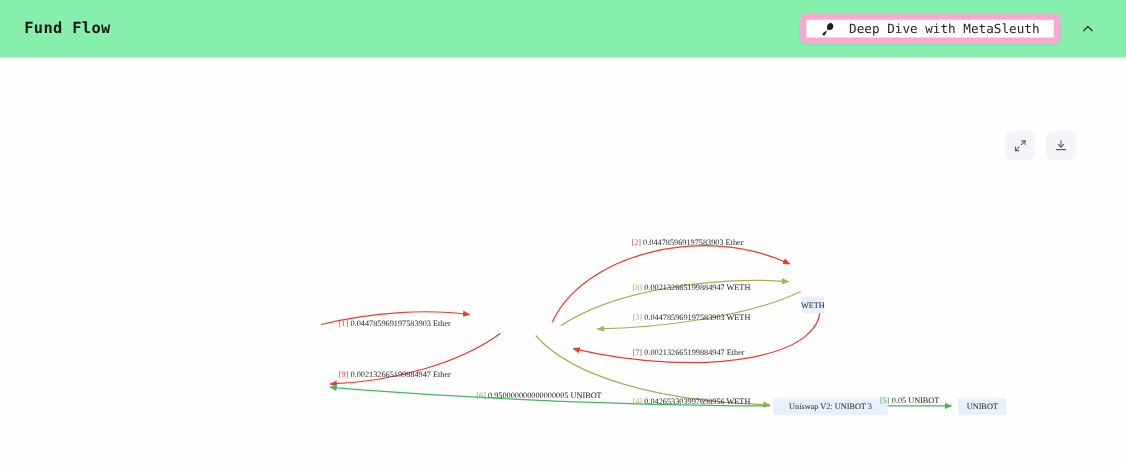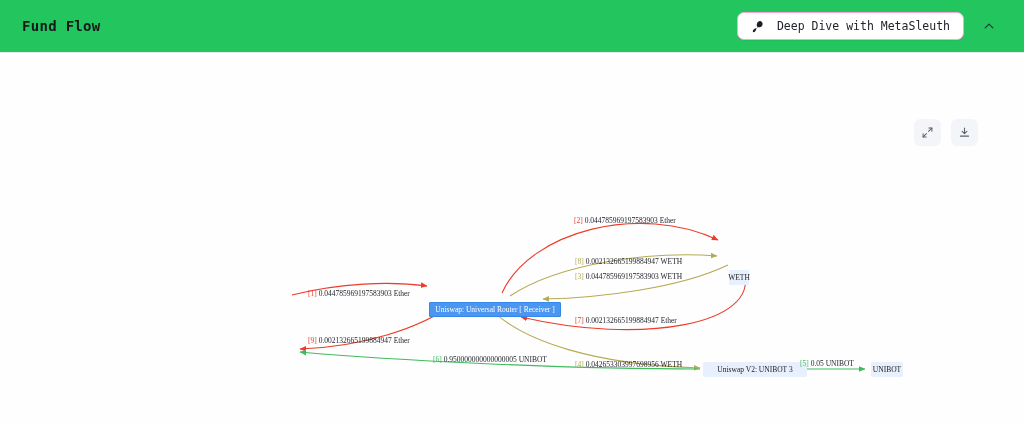--- a/index.html
+++ b/index.html
@@ -11,21 +11,21 @@
     background: #ffffff;
     font-family: "Liberation Sans", sans-serif;
   }
 
   
   .header {
     position: relative;
     height: 53px;
     width: 1024px;
     border-bottom: 1px solid #e7e9ec;
-    background: #22c55e;
+    background: #86efac;
     display: flex;
     align-items: center;
     padding: 0 22px;
   }
   .panel-title {
     font-family: "DejaVu Sans Mono", "Liberation Mono", monospace;
     font-size: 14px;
     font-weight: bold;
     color: #16181c;
     letter-spacing: 0.3px;
@@ -35,21 +35,21 @@
     display: flex;
     align-items: center;
     gap: 12px;
   }
   .deep-dive-btn {
     display: inline-flex;
     align-items: center;
     gap: 13px;
     height: 28px;
     padding: 0 13px;
-    border: 1px solid #f9a8d4;
+    border: 6px solid #f9a8d4;
     border-radius: 7px;
     background: #ffffff;
     cursor: pointer;
     box-shadow: 0 1px 1px rgba(16,22,34,0.035);
   }
   .deep-dive-btn .label {
     font-family: "DejaVu Sans Mono", "Liberation Mono", monospace;
     font-size: 11.5px;
     color: #20242b;
     white-space: nowrap;
@@ -212,52 +212,49 @@
     <path d="M455,250 C420,276 360,294 300,296" fill="none" stroke="#ee3b29" stroke-width="1.1" marker-end="url(#ah-red)"></path>
 
     <path d="M487,252 C520,290 600,312 700,315" fill="none" stroke="#b5ab54" stroke-width="1.1" marker-end="url(#ah-olive)"></path>
 
     <path d="M700,316 C560,316 390,307 300,299" fill="none" stroke="#3fbb5e" stroke-width="1.1" marker-end="url(#ah-green)"></path>
 
     <path d="M791,316 L865,316" fill="none" stroke="#3fbb5e" stroke-width="1.1" marker-end="url(#ah-green)"></path>
   </svg>
 
 
-  <div class="node-box highlight" style="left:429px; top:249px; width:132px; height:15px;">
-    <span>Uniswap: Universal Router [ Receiver ]</span>
-  </div>
 
   <div class="node-box plain" style="left:729px; top:217px; width:20px; height:15px;text-align:right;">
     <span>WETH</span>
   </div>
 
   <div class="node-box plain" style="left:703px; top:309px; width:104px; height:15px;">
     <span>Uniswap V2: UNIBOT 3</span>
   </div>
 
-  <div class="node-box plain" style="left:871px; top:309px; width:32px; height:15px;">
+  <div class="node-box plain" style="left:871px; top:309px; width:44px; height:15px;">
     <span>UNIBOT</span>
   </div>
 
   <div class="edge-label" style="left:308px; top:237px;">
     <span class="idx idx-red">[1]</span>
     <span>0.044785969197583903 Ether</span>
   </div>
 
   <div class="edge-label" style="left:574px; top:164px;">
     <span class="idx idx-red">[2]</span>
     <span>0.044785969197583903 Ether</span>
   </div>
 
   <div class="edge-label" style="left:575px; top:205px;">
     <span class="idx idx-olive">[8]</span>
     <span>0.002132665199884947 WETH</span>
   </div>
 
-  <div class="edge-label" style="left:575px; top:220px;">
+  <div class="edge-label" style="left:575px; top:232px;">
     <span class="idx idx-olive">[3]</span>
     <span>0.044785969197583903 WETH</span>
   </div>
 
   <div class="edge-label" style="left:575px; top:264px;">
     <span class="idx idx-red">[7]</span>
     <span>0.002132665199884947 Ether</span>
   </div>
 
   <div class="edge-label" style="left:308px; top:284px;">

